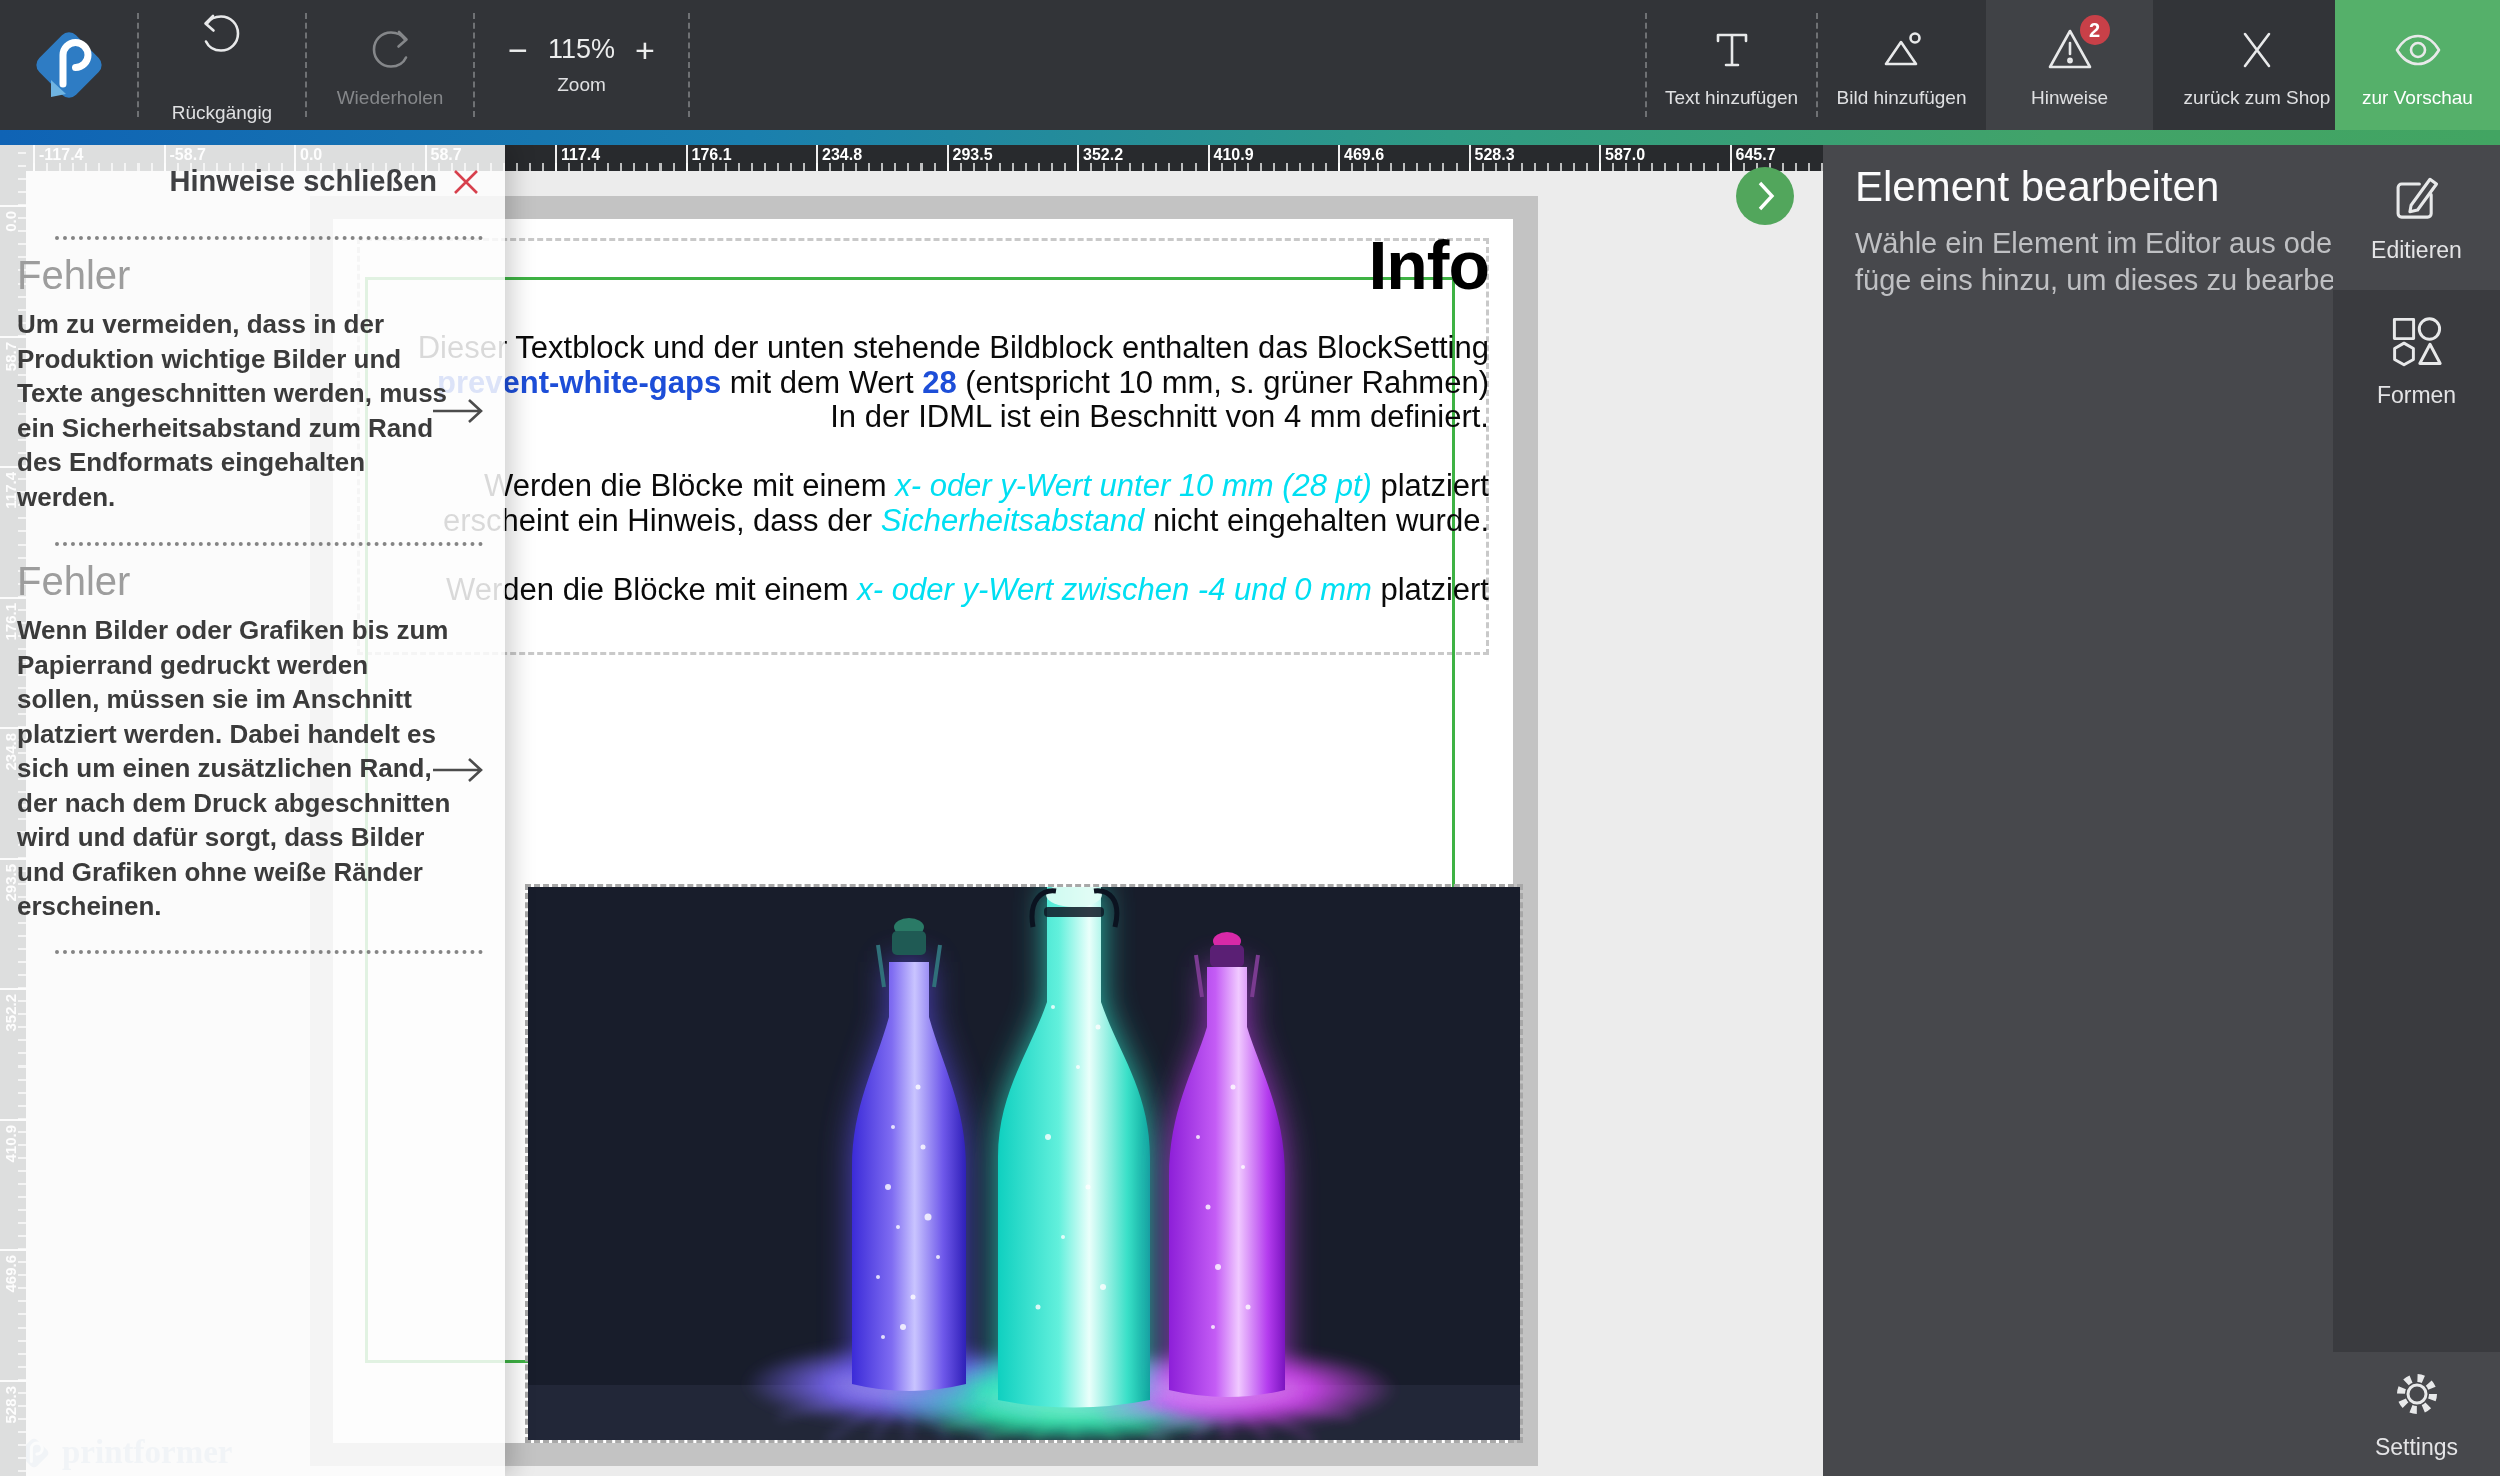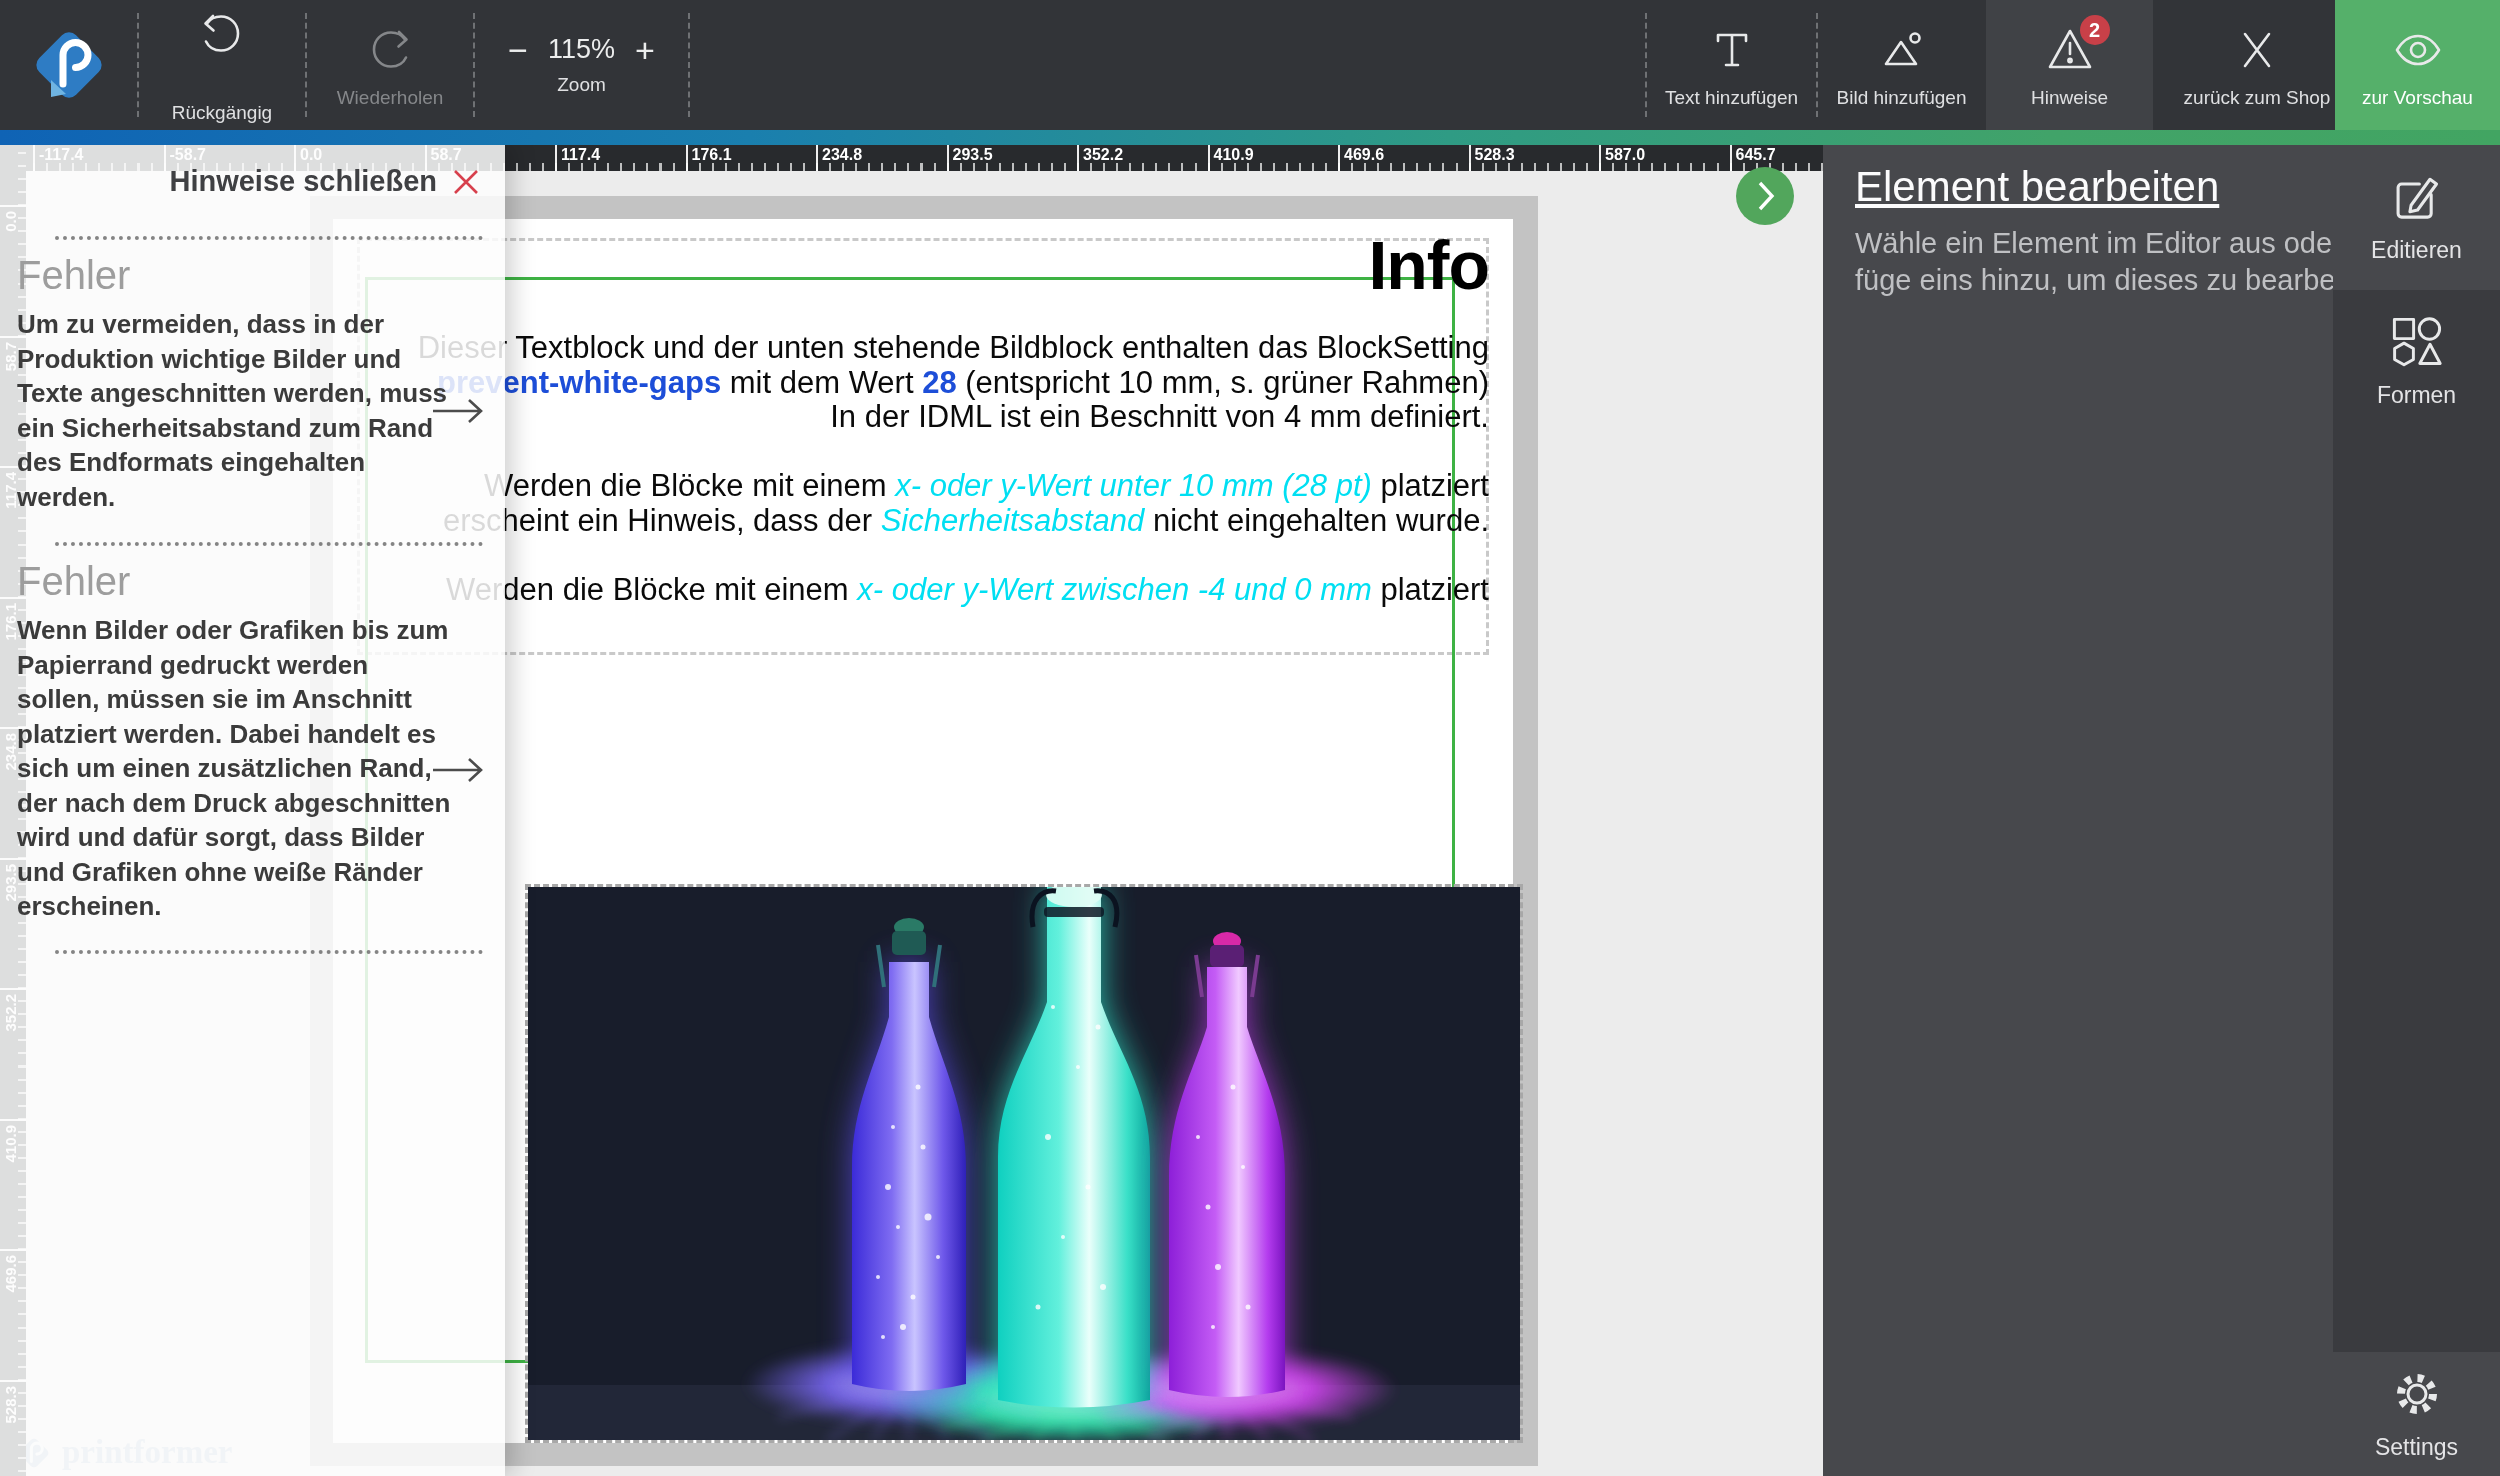--- a/index.html
+++ b/index.html
@@ -65,21 +65,21 @@
     background:rgba(253,253,253,.855);box-shadow:8px 0 22px rgba(0,0,0,.18);}
   .panel-close{position:absolute;top:20px;right:24px;display:flex;align-items:center;gap:14px;cursor:pointer;}
   .panel-close .lbl{font-size:29px;font-weight:bold;color:#3f4043;}
   .dotline{position:absolute;left:55px;right:22px;border-top:4px dotted #5d5d5d;opacity:.75;}
   .err-title{position:absolute;left:17px;font-size:40px;color:#9d9d9d;}
   .err-body{position:absolute;left:17px;font-size:26px;font-weight:bold;color:#3b3b3b;line-height:34.5px;}
   .err-arrow{position:absolute;left:430px;width:56px;cursor:pointer;}
 
   
   .edit-panel{left:1823px;top:145px;width:677px;height:1331px;background:#47484c;z-index:20;}
-  .ep-title{position:absolute;left:32px;top:18px;font-size:42px;font-weight:normal;color:#fbfbfc;text-decoration:underline;}
+  .ep-title{position:absolute;left:32px;top:18px;font-size:42px;font-weight:normal;color:#fbfbfc;}
   .ep-desc{position:absolute;left:32px;top:80px;font-size:29px;color:#bfc0c3;line-height:37px;}
   .rail{position:absolute;left:510px;top:0;width:167px;height:1331px;background:#3a3b3f;}
   .rail-cell{position:absolute;left:0;width:167px;display:flex;flex-direction:column;align-items:center;
     justify-content:center;gap:14px;color:#e4e4e6;font-size:23px;cursor:pointer;}
   .rail-cell.active{background:#47484c;}
   .cell-edit{top:0;height:145px;}
   .cell-shapes{top:145px;height:145px;}
   .cell-settings{top:1207px;height:124px;background:#47484c;}
 </style>
 </head>

